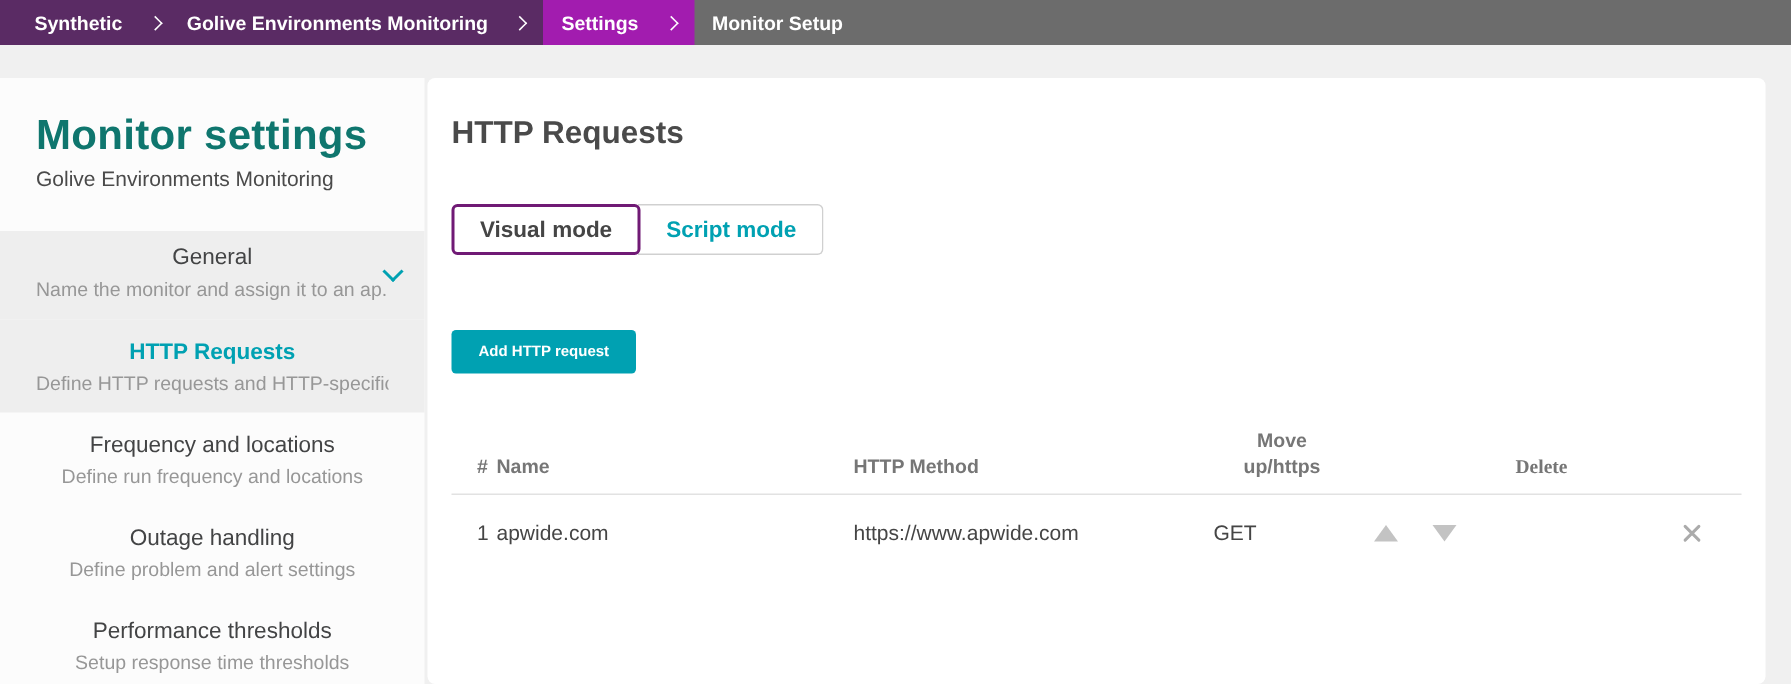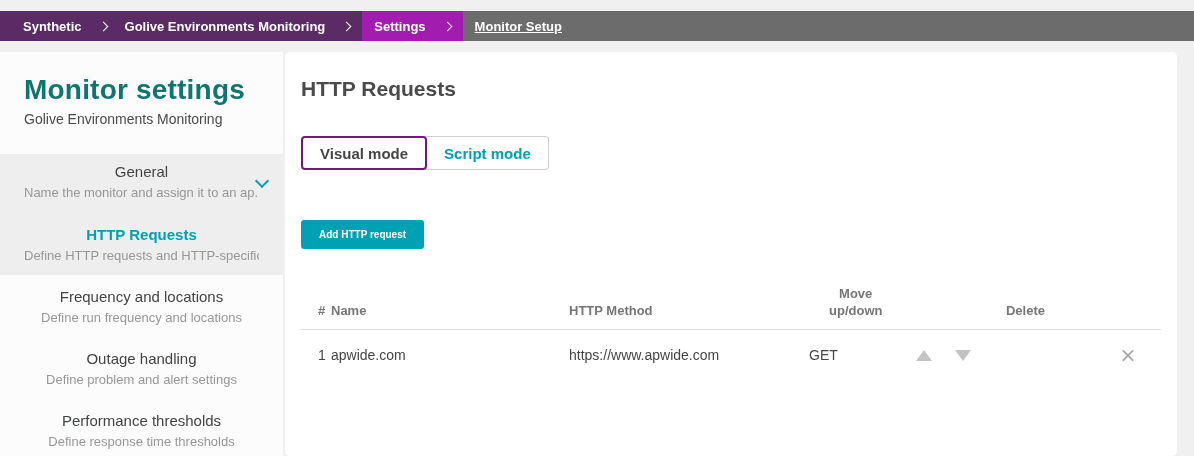--- a/index.html
+++ b/index.html
@@ -3,27 +3,27 @@
 <meta charset="utf-8">
 <style>
   * { margin:0; padding:0; box-sizing:border-box; }
   html,body { width:1194px; height:456px; overflow:hidden; }
   body {
     font-family:"Liberation Sans","DejaVu Sans",sans-serif;
     background:#f0f0f0; position:relative; color:#454646;
   }
 
   
-  .breadcrumb { position:absolute; top:11px; left:0; width:1194px; height:30px;
+  .breadcrumb { position:absolute; top:0; left:0; width:1194px; height:30px;
     background:#6c6c6c; display:flex; align-items:stretch; }
   .crumb-seg { display:flex; align-items:center; color:#fff; font-size:13px;
     font-weight:600; white-space:nowrap; cursor:pointer; }
   .seg-purple { background:#5a2b64; padding:0 4px 0 13px; }
   .seg-dark   { background:#a21caf; padding:0 4px 0 2px; }
-  .seg-rest   { background:transparent; padding:0 4px 0 2px;text-decoration:underline; }
+  .seg-rest   { background:transparent; padding:0 4px 0 2px; }
   .crumb-label { padding:0 10px; }
   .chev-right { display:inline-block; width:7px; height:7px;
     border-top:1.5px solid #fff; border-right:1.5px solid #fff;
     transform:rotate(45deg); margin:0 8px; flex:0 0 auto; }
 
   
   .sidebar { position:absolute; top:52px; left:0; width:283px; height:404px;
     background:#fcfcfc; }
   .sidebar-title { font-size:28px; font-weight:700; color:#0f766e;
     margin:22px 24px 5px 24px; letter-spacing:.2px; }
@@ -60,21 +60,21 @@
 
   
   .req-table { margin-top:36px; width:860px; }
   .t-head, .t-row { display:grid;
     grid-template-columns:30px 238px 240px 87px 175px 90px; }
   .t-head { align-items:end; padding-bottom:10px; border-bottom:1px solid #e2e2e2;
     color:#767676; font-size:13px; font-weight:600; line-height:17px; }
   .t-row { padding-top:17px; font-size:14px; color:#454545; align-items:center; }
   .cell-index { padding-left:17px; }
   .cell-move { padding-left:20px; display:flex; align-items:center; gap:23px;text-align:center; }
-  .cell-delete { display:flex; justify-content:flex-end; padding-right:26px; }
+  .cell-delete { display:flex; justify-content:flex-end; padding-right:26px;font-family:Liberation Serif, serif; }
   .move-head span { display:block; }
   .tri-btn { background:none; border:none; padding:0; cursor:pointer; line-height:0; }
   .tri-up { width:0; height:0; border-left:8px solid transparent;
     border-right:8px solid transparent; border-bottom:11px solid #c3c3c3; display:inline-block; }
   .tri-down { width:0; height:0; border-left:8px solid transparent;
     border-right:8px solid transparent; border-top:11px solid #c3c3c3; display:inline-block; }
   .x-icon { position:relative; width:15px; height:15px; display:inline-block; cursor:pointer; }
   .x-icon::before, .x-icon::after { content:""; position:absolute; left:6.5px; top:0;
     width:2px; height:15px; background:#ababab; border-radius:1px; }
   .x-icon::before { transform:rotate(45deg); }
@@ -120,21 +120,21 @@
       <div class="nav-item-desc">Define run frequency and locations</div>
     </div>
 
     <div class="nav-item">
       <div class="nav-item-label">Outage handling</div>
       <div class="nav-item-desc">Define problem and alert settings</div>
     </div>
 
     <div class="nav-item">
       <div class="nav-item-label">Performance thresholds</div>
-      <div class="nav-item-desc">Define response time thresholds</div>
+      <div class="nav-item-desc">Setup response time thresholds</div>
     </div>
   </div>
 </div>
 
 <div class="card">
   <div class="card-title">HTTP Requests</div>
 
   <div class="mode-toggle">
     <button class="mode-btn selected">Visual mode</button>
     <button class="mode-btn unselected">Script mode</button>
@@ -143,21 +143,21 @@
   <button class="add-btn">Add HTTP request</button>
 
   <div class="req-table">
     <div class="t-head">
       <div class="cell-index">#</div>
       <div>Name</div>
       <div>HTTP Method</div>
       <div class="cell-move move-head">
         <span>
           <span>Move</span>
-          <span>up/down</span>
+          <span>up/https</span>
         </span>
       </div>
       <div class="cell-delete">Delete</div>
     </div>
 
     <div class="t-row">
       <div class="cell-index">1</div>
       <div>apwide.com</div>
       <div>https://www.apwide.com</div>
       <div>GET</div>

